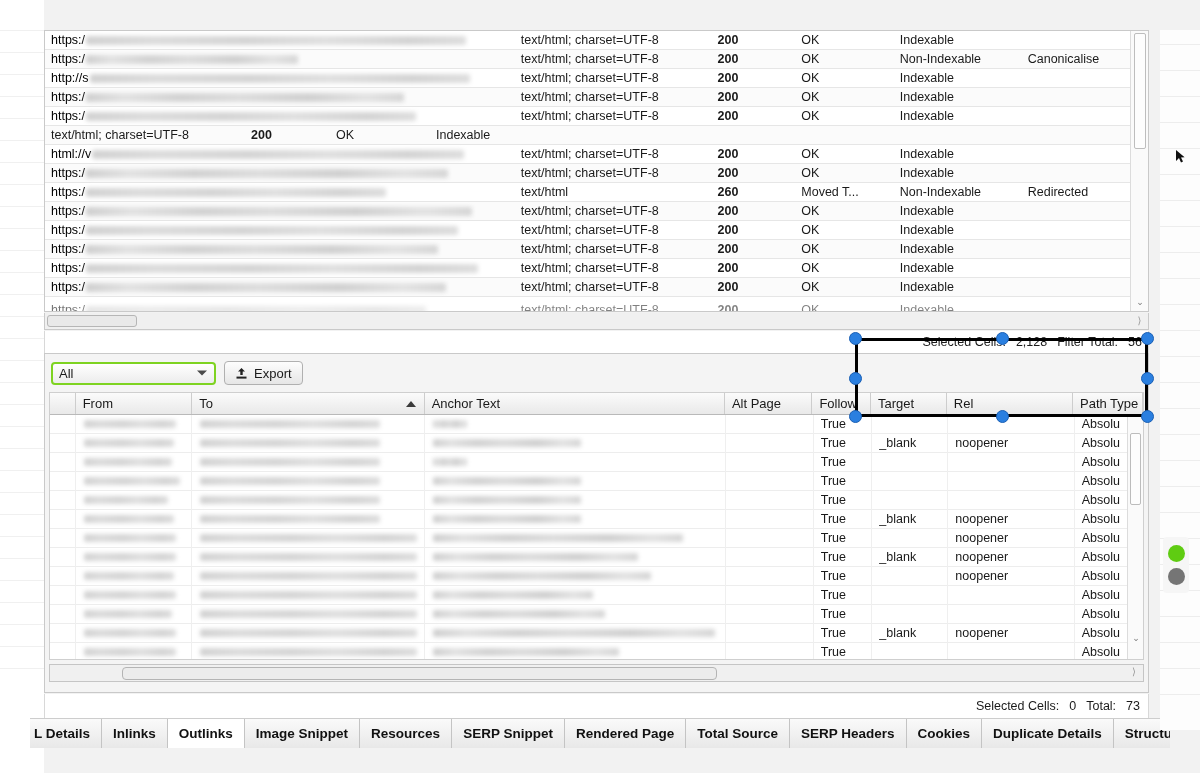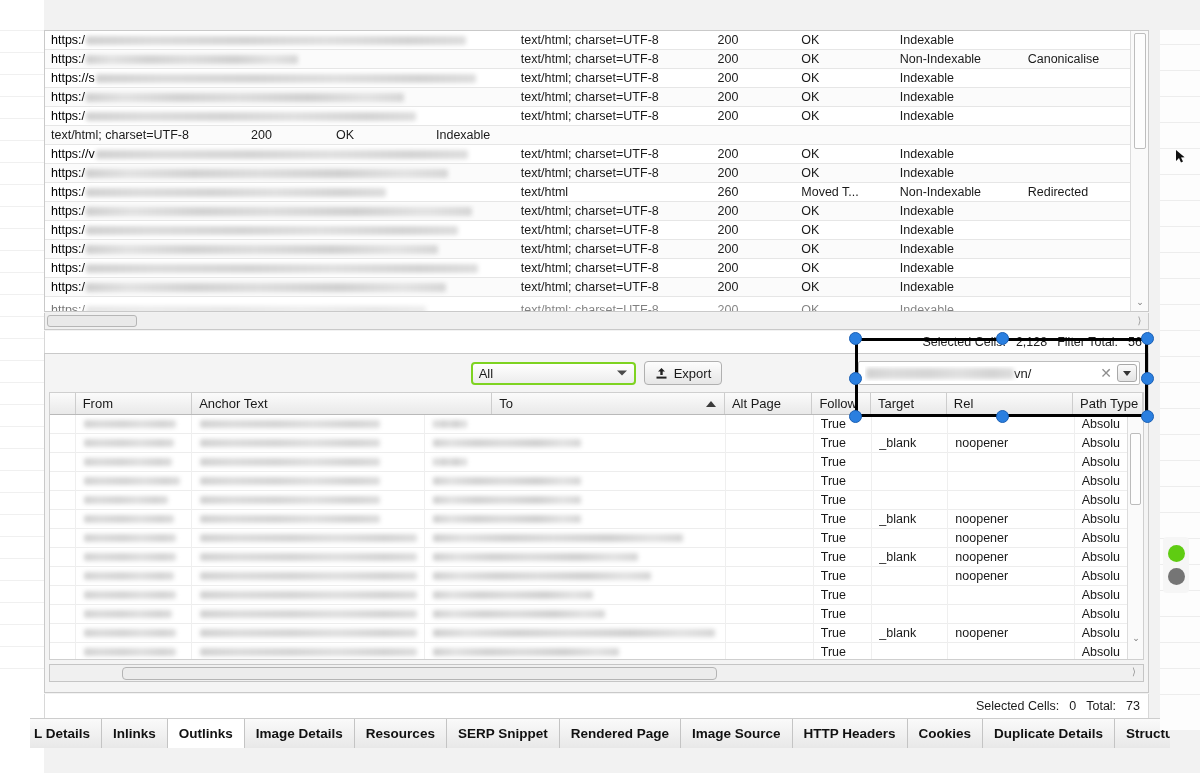--- a/index.html
+++ b/index.html
@@ -32,21 +32,21 @@
     height:19px; line-height:19px;
     display:flex; align-items:center;
     border-bottom:1px solid #e6e6e6;
     font-size:12.5px;
     white-space:nowrap;
   }
   .trow.alt { background:#fbfbfb; }
   .tc { padding:0 6px; overflow:hidden; }
   .c-url   { width:478px; display:flex; align-items:center; gap:0; }
   .c-ct    { width:200px; }
-  .c-code  { width:85px; }
+  .c-code  { width:85px;font-weight:bold; }
   .c-status{ width:100px; }
   .c-index { width:130px; }
   .c-indexab { width:110px; }
   .scheme { color:#000; }
   .redacted {
     display:inline-block; height:9px; vertical-align:middle;
     background:linear-gradient(90deg,#d2d2d2,#dcdcdc 18%,#d5d5d5 42%,#e0e0e0 63%,#d4d4d4 85%,#dedede);
     filter:blur(2.2px);
     border-radius:2px;
     margin-left:1px;
@@ -100,21 +100,21 @@
 
   
   #bot-panel {
     position:absolute; left:44px; top:353px; width:1105px; height:340px;
     background:#f4f4f4; border:1px solid #c9c9c9;
   }
 
   
   #bot-toolbar {
     position:absolute; left:0; top:0; width:100%; height:38px;
-    display:flex; align-items:center; padding:0 6px; gap:8px;justify-content:center;
+    display:flex; align-items:center; padding:0 6px; gap:8px;
   }
   #filter-select {
     width:165px; height:23px;
     background:linear-gradient(#ffffff,#ececec);
     border:2px solid #7ed321; border-radius:4px;
     display:flex; align-items:center; padding:0 6px;
     font-size:13px; position:relative;
   }
   #filter-select .caret {
     position:absolute; right:7px; top:50%; transform:translateY(-50%);
@@ -347,21 +347,21 @@
             <span class="redacted r2" style="width:212px"></span>
           </div>
           <div class="tc c-ct">text/html; charset=UTF-8</div>
           <div class="tc c-code">200</div>
           <div class="tc c-status">OK</div>
           <div class="tc c-index">Non-Indexable</div>
           <div class="tc c-indexab">Canonicalise</div>
         </div>
         <div class="trow">
           <div class="tc c-url">
-            <span class="scheme">https://s</span>
+            <span class="scheme">http://s</span>
             <span class="redacted " style="width:380px"></span>
           </div>
           <div class="tc c-ct">text/html; charset=UTF-8</div>
           <div class="tc c-code">200</div>
           <div class="tc c-status">OK</div>
           <div class="tc c-index">Indexable</div>
           <div class="tc c-indexab"></div>
         </div>
         <div class="trow alt">
           <div class="tc c-url">
@@ -387,21 +387,21 @@
         </div>
         <div class="trow alt">
           <div class="tc c-ct">text/html; charset=UTF-8</div>
           <div class="tc c-code">200</div>
           <div class="tc c-status">OK</div>
           <div class="tc c-index">Indexable</div>
           <div class="tc c-indexab"></div>
         </div>
         <div class="trow">
           <div class="tc c-url">
-            <span class="scheme">https://v</span>
+            <span class="scheme">html://v</span>
             <span class="redacted " style="width:372px"></span>
           </div>
           <div class="tc c-ct">text/html; charset=UTF-8</div>
           <div class="tc c-code">200</div>
           <div class="tc c-status">OK</div>
           <div class="tc c-index">Indexable</div>
           <div class="tc c-indexab"></div>
         </div>
         <div class="trow alt">
           <div class="tc c-url">
@@ -522,41 +522,31 @@
       <div id="export-btn">
         <span>
           <svg width="13" height="13" viewBox="0 0 13 13">
             <path d="M6.5 1 L10 4.6 H7.7 V8 H5.3 V4.6 H3 Z" fill="#222"></path>
             <rect x="1.5" y="9.6" width="10" height="2" fill="#222"></rect>
           </svg>
         </span>
         <span>Export</span>
       </div>
 
-      <div id="search-wrap">
-        <div id="search-val">
-          <span class="redacted"></span>
-          <span>vn/</span>
-        </div>
-        <div id="search-clear">✕</div>
-        <div id="search-drop">
-          <span class="caret"></span>
-        </div>
-      </div>
     </div>
 
     <div id="bot-table">
       <div id="bot-head">
         <div class="hc w-grip"></div>
         <div class="hc w-from">From</div>
-        <div class="hc w-anchor">Anchor Text</div>
         <div class="hc w-to">
           <span>To</span>
           <span class="sortarr"></span>
         </div>
+        <div class="hc w-anchor">Anchor Text</div>
         <div class="hc w-alt">Alt Page</div>
         <div class="hc w-follow">Follow</div>
         <div class="hc w-target">Target</div>
         <div class="hc w-rel">Rel</div>
         <div class="hc w-path">Path Type</div>
       </div>
       <div id="bot-rows">
           <div class="brow">
             <div class="bc w-grip"></div>
             <div class="bc w-from blurcell">
@@ -796,26 +786,26 @@
     <span>Selected Cells:</span>
     <span>0</span>
     <span>Total:</span>
     <span>73</span>
   </div>
 
   <div id="tabbar">
       <div class="tab first">L Details</div>
       <div class="tab">Inlinks</div>
       <div class="tab sel">Outlinks</div>
-      <div class="tab">Image Details</div>
+      <div class="tab">Image Snippet</div>
       <div class="tab">Resources</div>
       <div class="tab">SERP Snippet</div>
       <div class="tab">Rendered Page</div>
-      <div class="tab">Image Source</div>
-      <div class="tab">HTTP Headers</div>
+      <div class="tab">Total Source</div>
+      <div class="tab">SERP Headers</div>
       <div class="tab">Cookies</div>
       <div class="tab">Duplicate Details</div>
       <div class="tab">Structured Da</div>
     </div>
 
   <div id="right-panel">
       <div class="rline" style="top: 14px;"></div>
       <div class="rline" style="top: 40px;"></div>
       <div class="rline" style="top: 66px;"></div>
       <div class="rline" style="top: 92px;"></div>

